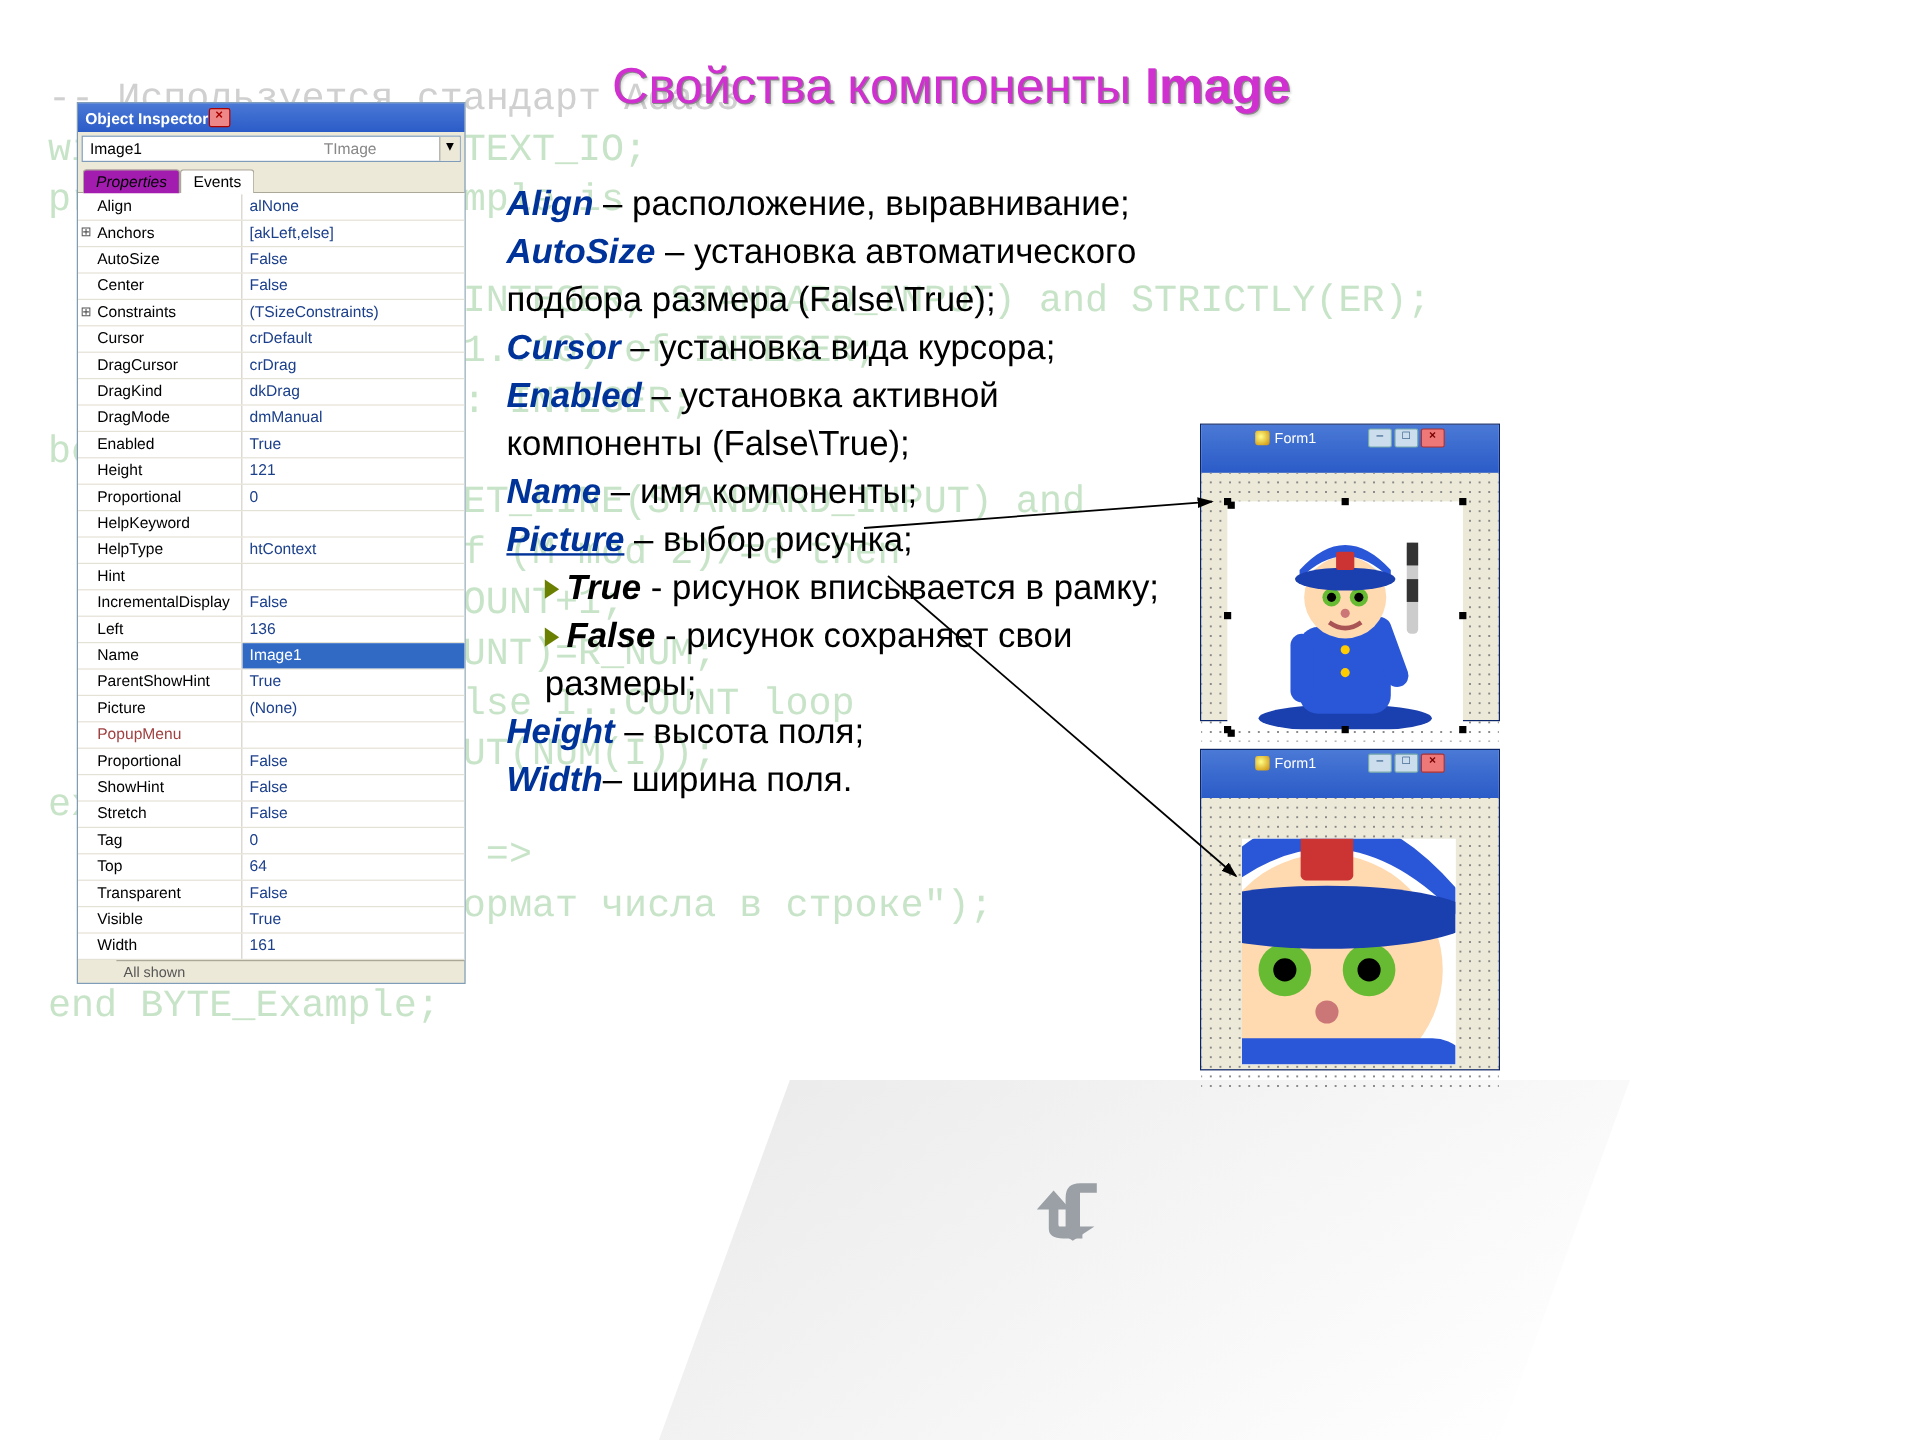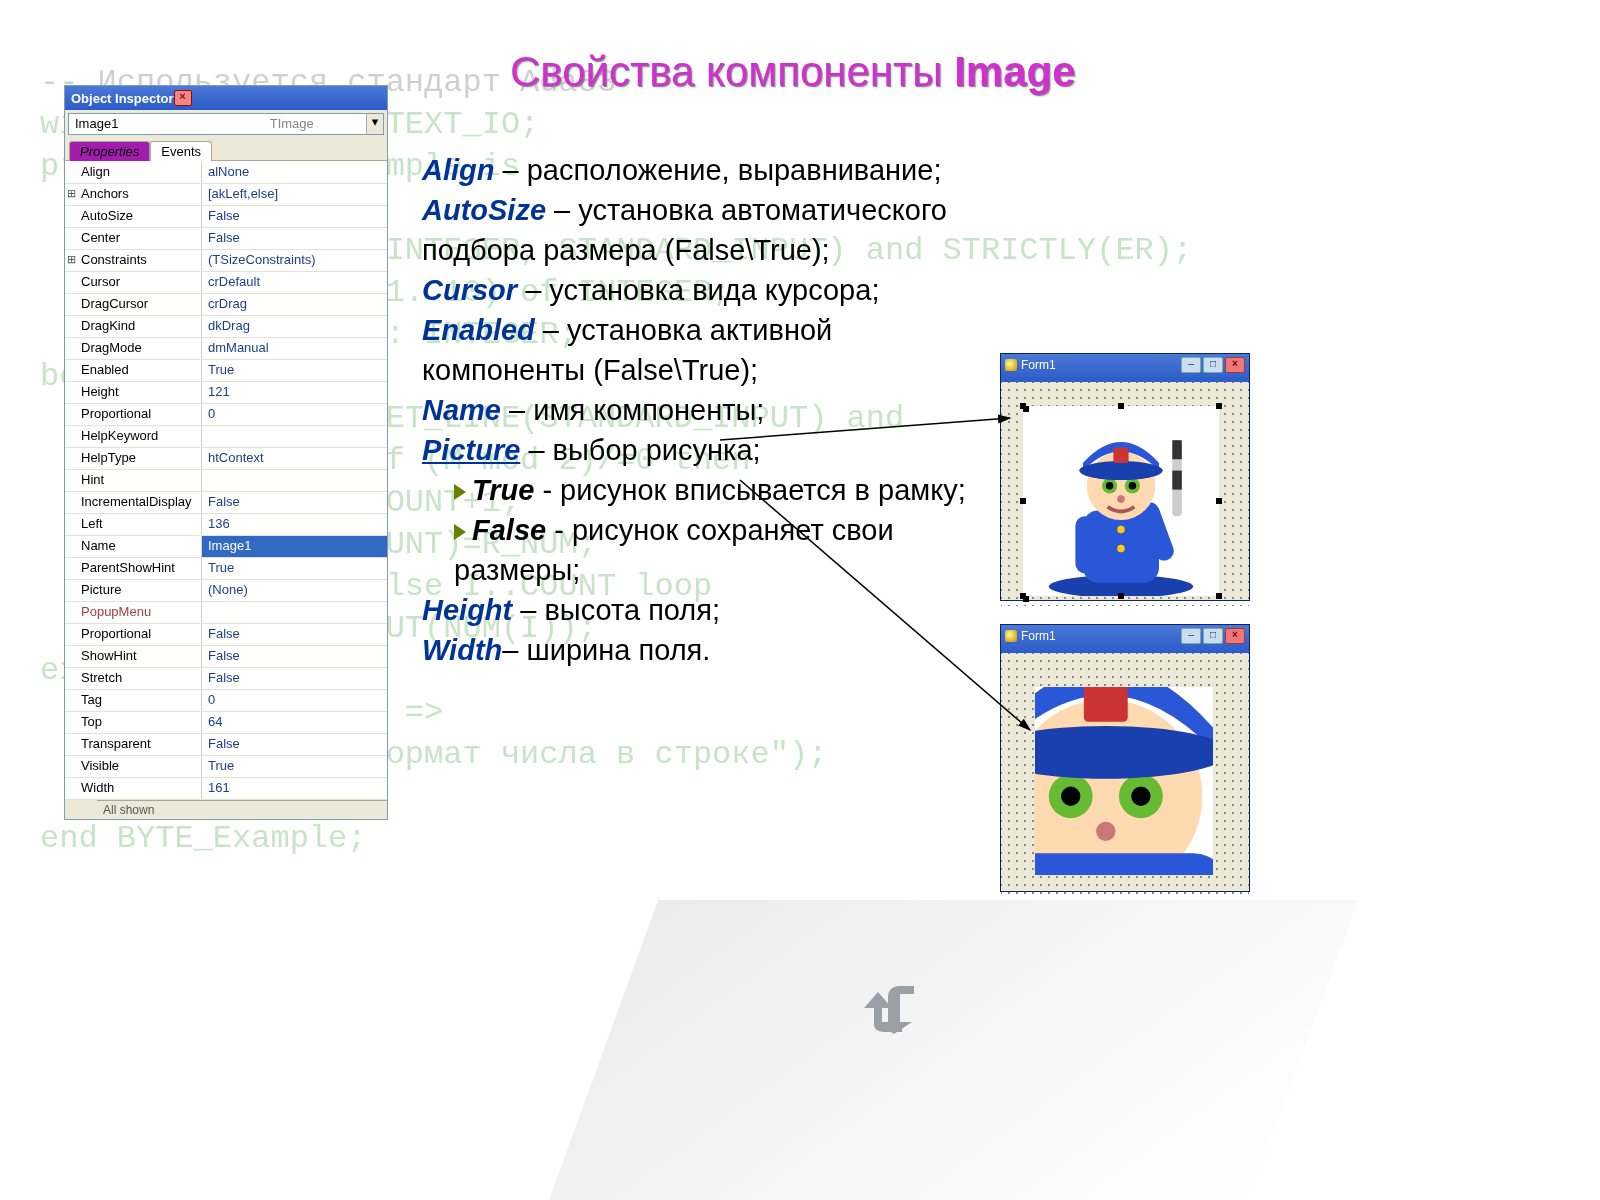--- a/index.html
+++ b/index.html
@@ -164,22 +164,22 @@
   .form-win {
     position:absolute;
     border:1px solid #0a246a;
     background:#ece9d8;
     font-family: Tahoma, sans-serif;
     z-index: 6;
   }
   .form-win .wtitle {
     background: linear-gradient(#4a79d6,#2b5bc7);
     color:#fff; font-size:12px;
-    padding:2px 4px 8px 4px;
-    display:flex; justify-content:space-between; align-items:center;
+    padding:2px 4px 20px 4px;
+    display:flex; justify-content:center; align-items:center;
     height:18px;
     gap:43px;
   }
   .form-win .wtitle .wt-ico {
     display:inline-block; width:12px; height:12px;
     background: radial-gradient(circle at 40% 40%, #ff8, #c80);
     border-radius:2px; margin-right:4px; vertical-align:-2px;
   }
   .form-win .wbtns { display:flex; gap:2px; }
   .form-win .wbtn { width:18px; height:14px; border:1px solid #7aa; background:#cde; border-radius:2px; font-size:10px; line-height:12px; text-align:center; color:#036; }

